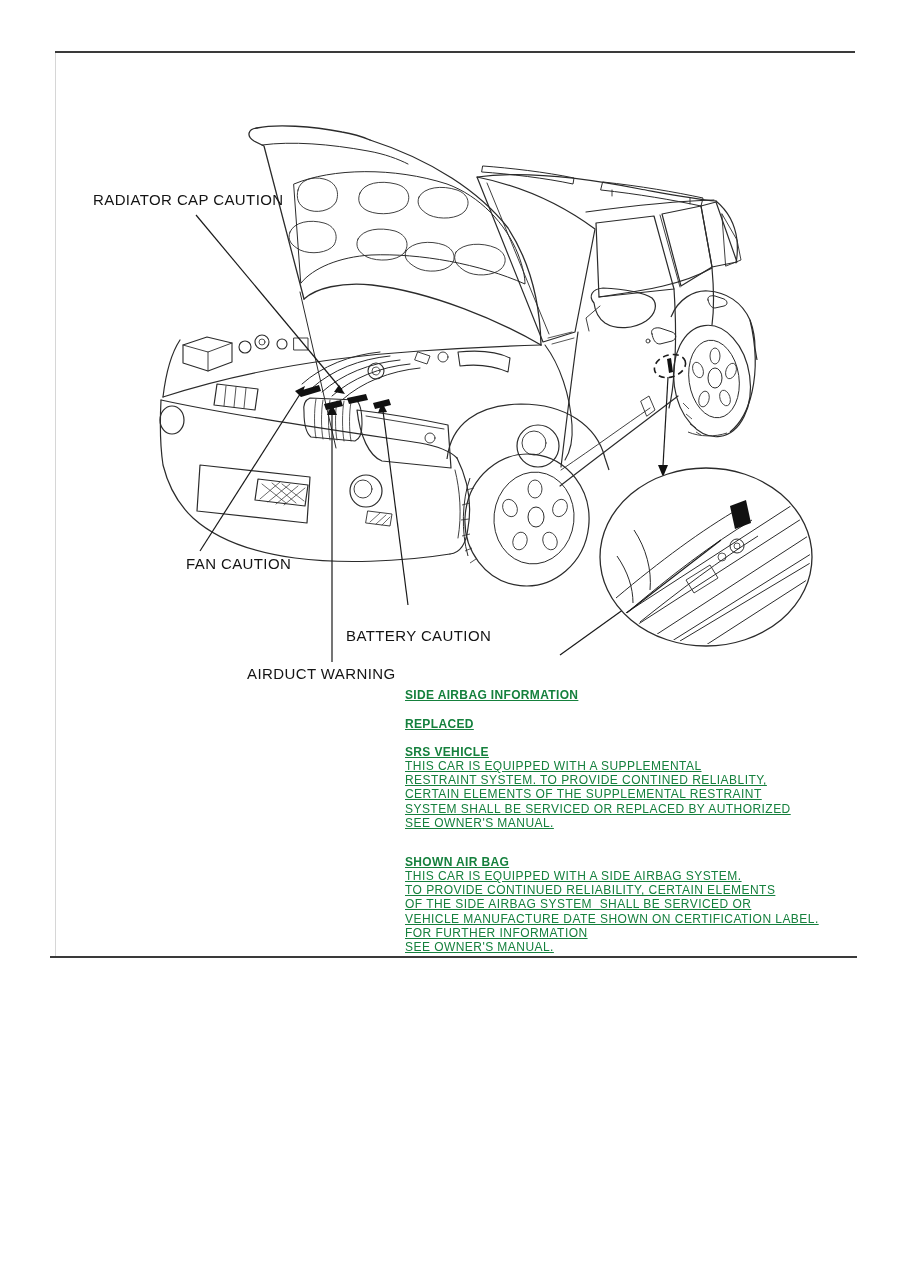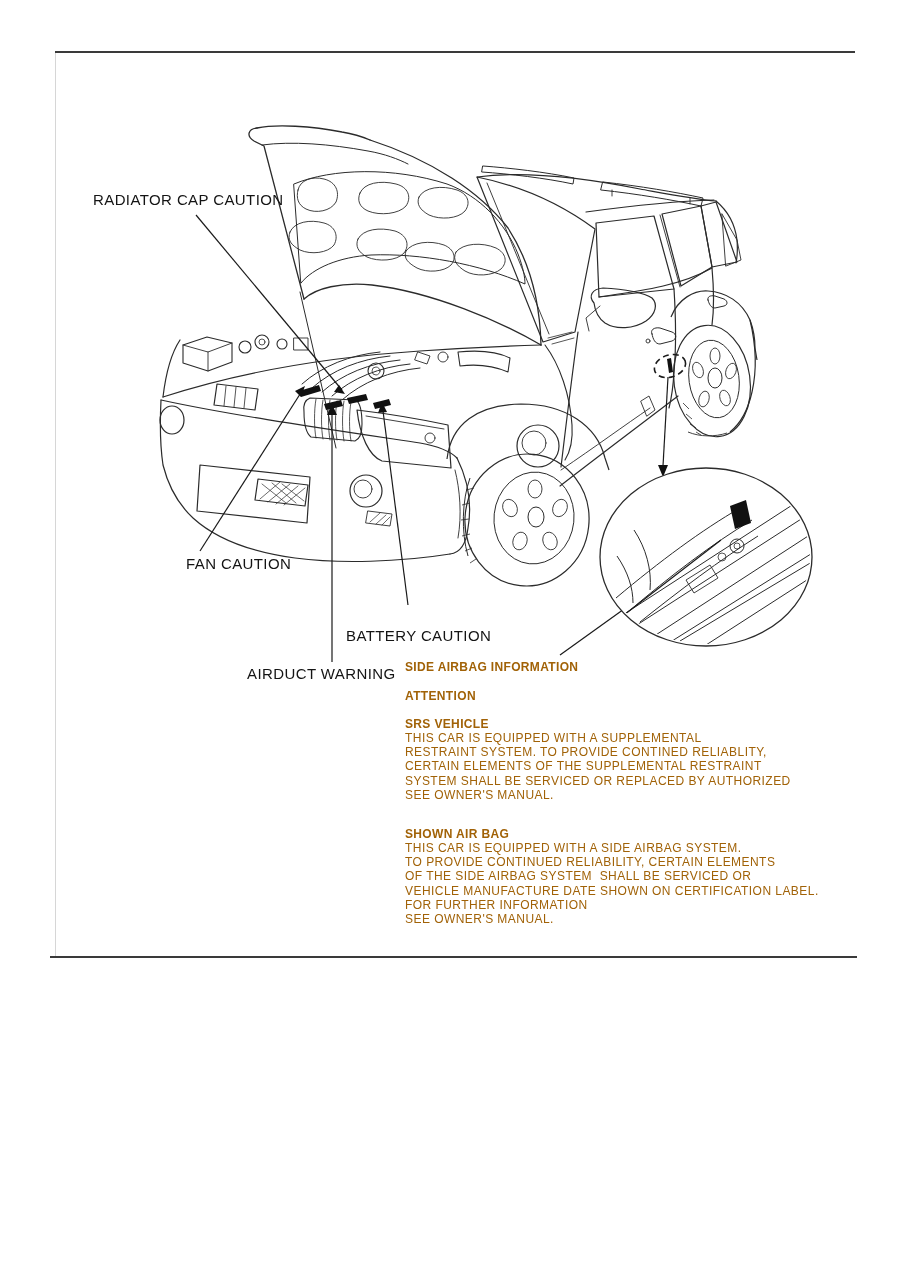--- a/index.html
+++ b/index.html
@@ -2,21 +2,21 @@
 <html><head>
 <meta charset="utf-8">
 <style>
   html,body{margin:0;padding:0;background:#ffffff;}
   .page{position:relative;width:910px;height:1286px;background:#fff;
         font-family:"Liberation Sans",sans-serif;overflow:hidden;color:#101010;}
   .rule{position:absolute;background:#3a3a3a;}
   .faint{position:absolute;background:#d6d6d6;}
   .art{position:absolute;left:0;top:0;}
   .callout{position:absolute;font-size:15px;letter-spacing:.4px;white-space:nowrap;color:#141414;}
-  .infoblock{position:absolute;left:405px;top:661px;width:440px;color:#a16207;}
+  .infoblock{position:absolute;left:405px;top:689px;width:440px;color:#15803d;text-decoration:underline;}
   .ib-title{font-size:12px;font-weight:bold;letter-spacing:.35px;line-height:13px;margin-bottom:16px;}
   .ib-attn{font-size:12px;font-weight:bold;letter-spacing:.35px;line-height:13px;margin-bottom:15px;}
   .sec-h{font-size:12px;font-weight:bold;letter-spacing:.35px;line-height:13px;}
   .tl{font-size:12px;line-height:14.2px;letter-spacing:.45px;white-space:pre;}
   .sec1{margin-bottom:26px;}
   svg *{vector-effect:non-scaling-stroke;}
 </style>
 </head>
 <body>
 
@@ -231,21 +231,21 @@
     </g>
   </svg>
 
   <div class="callout" style="left:93px;top:191px;">RADIATOR CAP CAUTION</div>
   <div class="callout" style="left:155px;top:555px;margin-left:31px;">FAN CAUTION</div>
   <div class="callout" style="left:346px;top:607px;margin-top:20px;">BATTERY CAUTION</div>
   <div class="callout" style="left:247px;top:665px;">AIRDUCT WARNING</div>
 
   <div class="infoblock">
     <div class="ib-title">SIDE AIRBAG INFORMATION</div>
-    <div class="ib-attn">ATTENTION</div>
+    <div class="ib-attn">REPLACED</div>
 
     <div class="sec1">
       <div class="sec-h">SRS VEHICLE</div>
       <div class="tl">THIS CAR IS EQUIPPED WITH A SUPPLEMENTAL</div>
       <div class="tl">RESTRAINT SYSTEM. TO PROVIDE CONTINED RELIABLITY,</div>
       <div class="tl">CERTAIN ELEMENTS OF THE SUPPLEMENTAL RESTRAINT</div>
       <div class="tl">SYSTEM SHALL BE SERVICED OR REPLACED BY AUTHORIZED</div>
       <div class="tl">SEE OWNER'S MANUAL.</div>
     </div>
 

